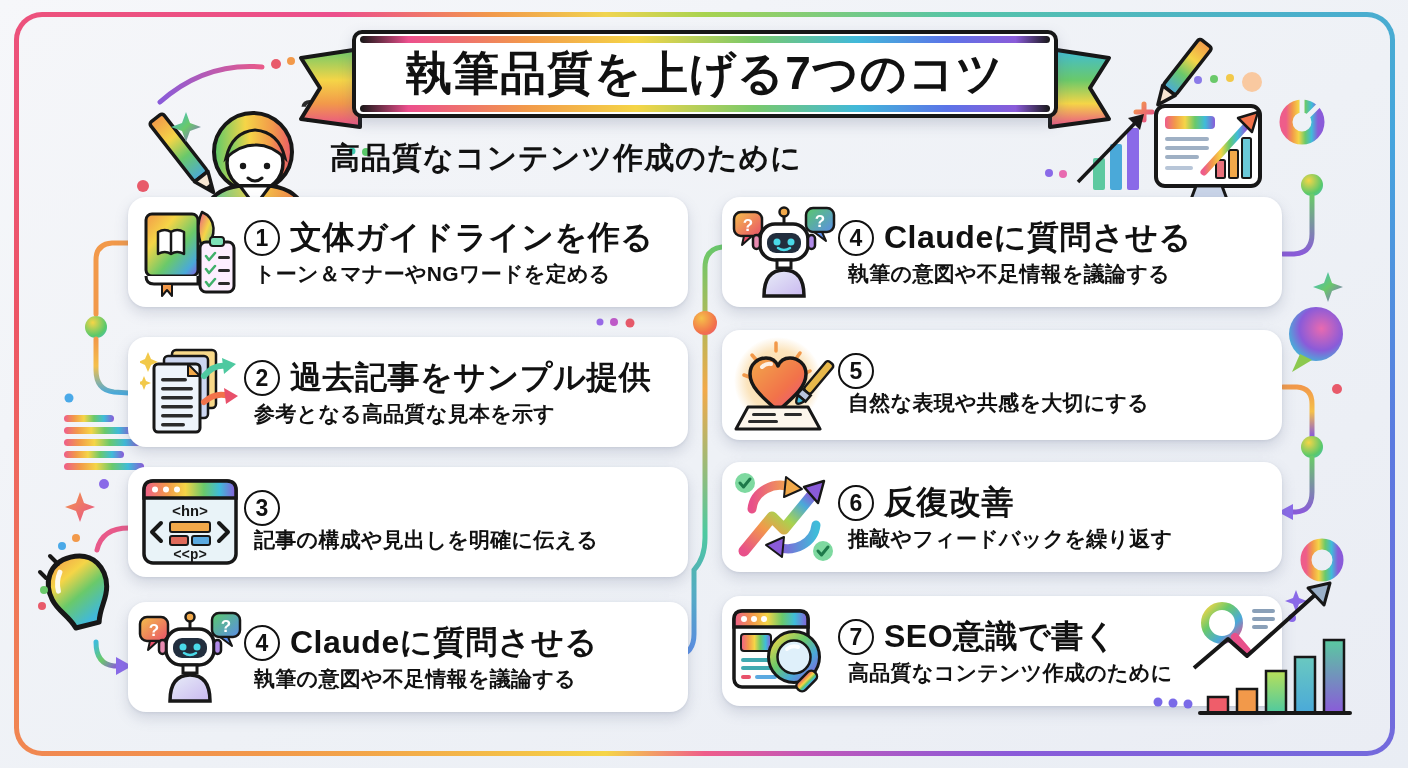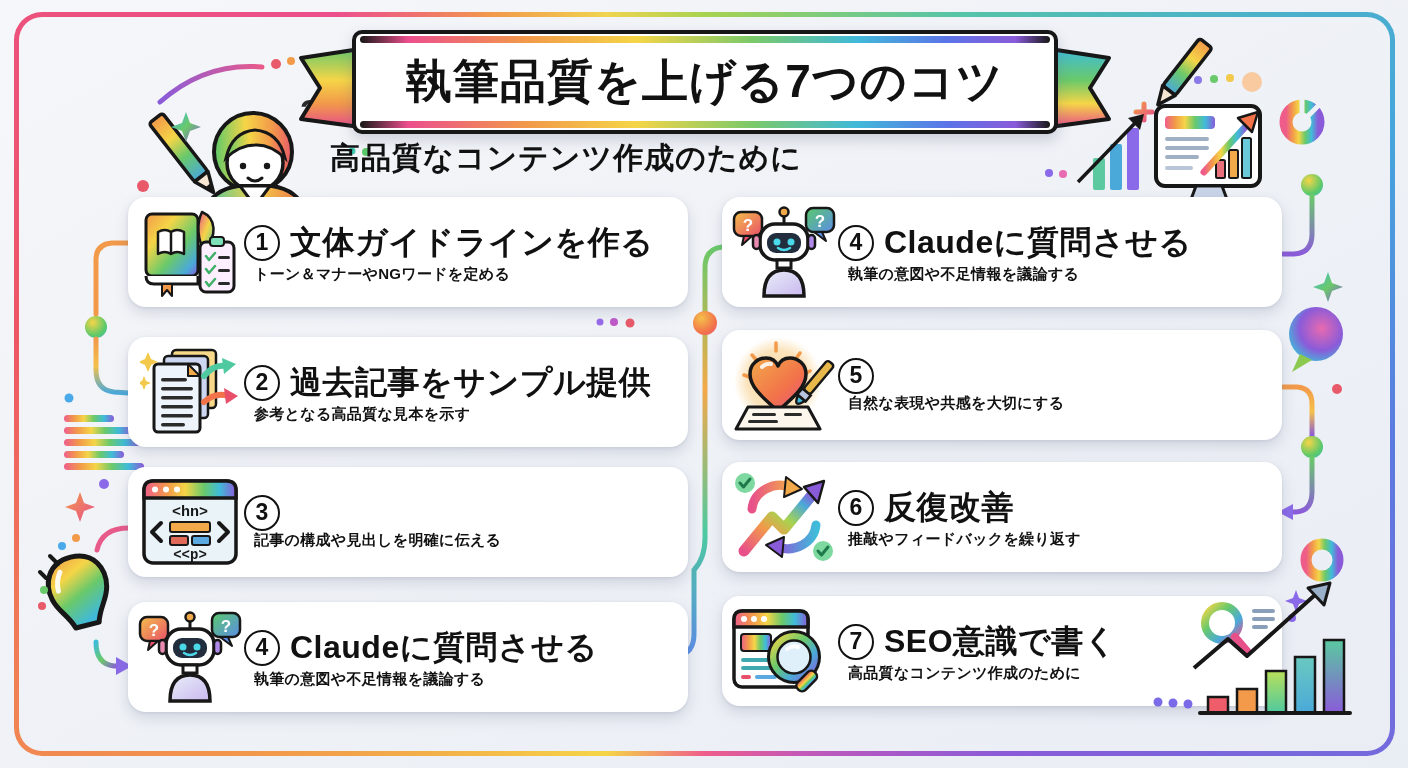--- a/index.html
+++ b/index.html
@@ -8,21 +8,21 @@
     font-family:"Liberation Sans","DejaVu Sans",sans-serif;}
   
   .frame{position:absolute;left:14px;top:12px;right:13px;bottom:12px;border-radius:28px;z-index:1;
     background:conic-gradient(from 0deg at 50% 50%,
       #a8d34f 0deg,#55c4a8 35deg,#45a5dd 70deg,#5b7ae0 95deg,#8a5bd9 140deg,
       #c358b8 165deg,#ef5d8a 180deg,#f5d547 195deg,#f2994a 230deg,#ed5565 275deg,
       #ec4f8d 315deg,#f2994a 330deg,#f0d44f 345deg,#a8d34f 360deg);}
   .frame::after{content:"";position:absolute;inset:5px;border-radius:23px;
     background:linear-gradient(150deg,#f5f6f9 0%,#eef1f6 55%,#eaedf4 100%);}
   
-  .banner{position:absolute;left:352px;top:30px;width:706px;height:104px;z-index:4;}
+  .banner{position:absolute;left:352px;top:30px;width:706px;height:88px;z-index:4;}
   .tail{position:absolute;top:16px;width:64px;height:84px;}
   .tail.left{left:-54px;}
   .tail.right{right:-54px;}
   .banner-box{position:absolute;inset:0;background:#fff;border:4px solid #171717;border-radius:10px;
     display:flex;align-items:center;justify-content:center;box-shadow:0 6px 14px rgba(90,100,130,.25);}
   .banner-box::before,.banner-box::after{content:"";position:absolute;left:4px;right:4px;height:7px;border-radius:4px;
     background:linear-gradient(90deg,#171717 0%,#ec4f8d 7%,#f2994a 24%,#f5d547 40%,#7ac96a 57%,#41b9d9 72%,#5b74e8 85%,#8a5bd9 95%,#171717 100%);}
   .banner-box::before{top:2px;}
   .banner-box::after{bottom:2px;}
   .banner-title{font-size:46px;font-weight:800;color:#111;letter-spacing:1px;white-space:nowrap;}
@@ -33,21 +33,21 @@
     box-shadow:0 6px 14px rgba(100,110,140,.22),0 1px 3px rgba(100,110,140,.14);
     display:flex;align-items:center;padding:0 10px 0 8px;box-sizing:border-box;}
   .c-l1{left:128px;top:197px}.c-l2{left:128px;top:337px}.c-l3{left:128px;top:467px}.c-l4{left:128px;top:602px}
   .c-r1{left:722px;top:197px}.c-r2{left:722px;top:330px}.c-r3{left:722px;top:462px}.c-r4{left:722px;top:596px}
   .card-icon{flex:0 0 108px;height:100px;display:flex;align-items:center;justify-content:center;}
   .card-text{flex:1;min-width:0;}
   .card-title-row{display:flex;align-items:center;gap:10px;}
   .num-badge{flex:0 0 36px;width:36px;height:36px;border:2.5px solid #111;border-radius:50%;box-sizing:border-box;
     display:flex;align-items:center;justify-content:center;font-size:23px;font-weight:700;color:#111;}
   .card-title{font-size:32px;font-weight:800;color:#111;white-space:nowrap;letter-spacing:.5px;}
-  .card-desc{font-size:15px;font-weight:700;color:#111;margin-top:0;padding-left:10px;white-space:nowrap;letter-spacing:.3px;}
+  .card-desc{font-size:21px;font-weight:700;color:#111;margin-top:0;padding-left:10px;white-space:nowrap;letter-spacing:.3px;}
   .overlay{position:absolute;inset:0;pointer-events:none;}
   .ov-back{z-index:2;}
   .ov-front{z-index:6;}
 </style>
 </head>
 <body>
 
 <div class="canvas">
   <div class="frame"></div>
 

